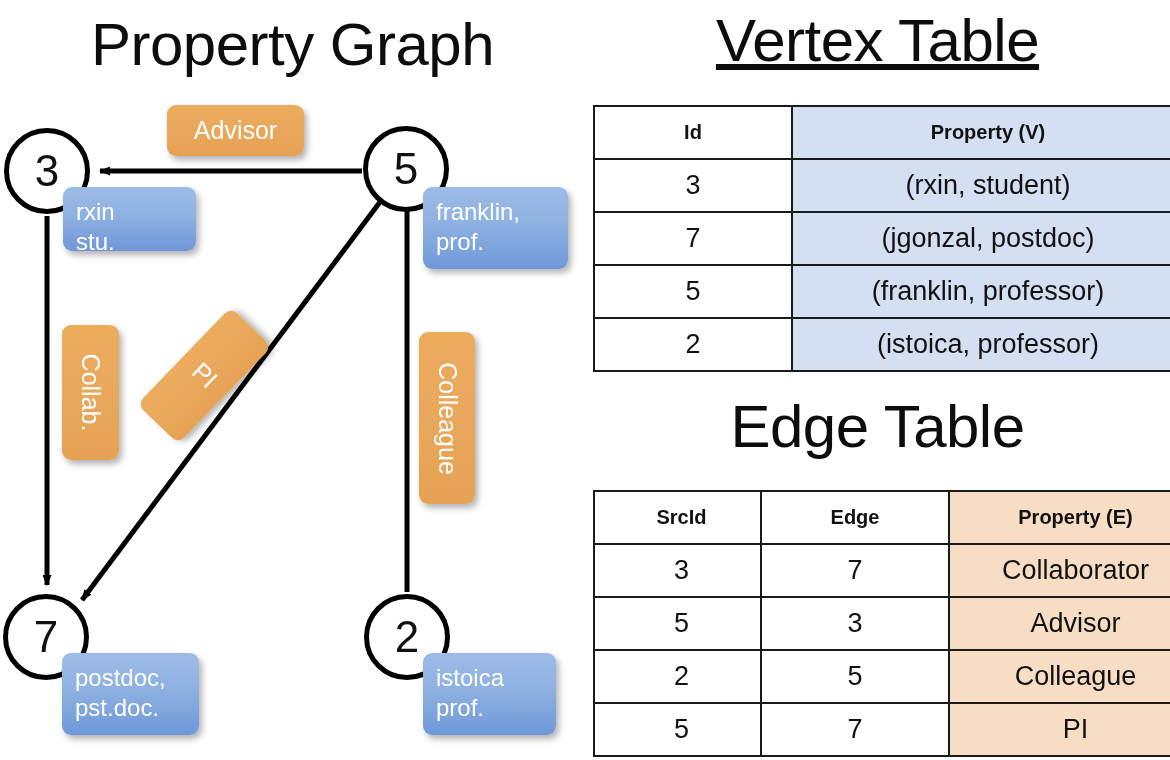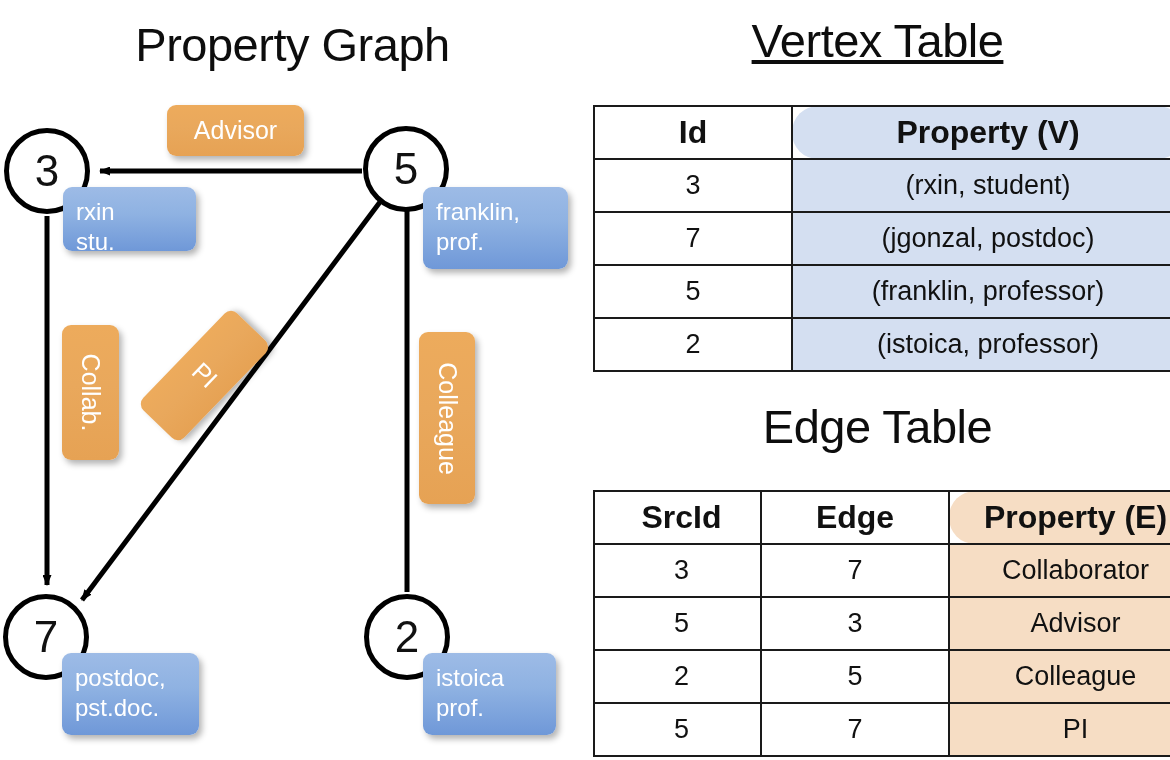--- a/index.html
+++ b/index.html
@@ -21,21 +21,21 @@
     left: 0; top: 0;
     width: 1170px;
     height: 760px;
   }
 
   
   .title {
     position: absolute;
     font-family: "Liberation Sans", sans-serif;
     font-weight: 300;
-    font-size: 47px;
+    font-size: 60px;
     line-height: 58px;
     letter-spacing: -0.5px;
     color: #0d0d0d;
     text-align: center;
     white-space: nowrap;
   }
   #title-property-graph { left: 0px;   top: 16px;  width: 585px; }
   #title-vertex-table   { left: 585px; top: 12px;  width: 585px; text-decoration: underline; }
   #title-edge-table     { left: 585px; top: 398px; width: 585px; }
 
@@ -124,22 +124,21 @@
     height: 51px;
     text-align: center;
     vertical-align: middle;
     font-weight: 300;
     font-size: 27px;
     color: #111;
     padding: 0 4px;
   }
   .data-table th {
     font-weight: 700;
-    font-size: 32px;
-    border-radius: 26px;
+    font-size: 20px;
   }
   #vertex-table { left: 593px; top: 105px; width: 570px; }
   #vertex-table .col-id   { width: 188px; }
   #vertex-table .col-prop { width: 382px; background: #d4dff1; }
 
   #edge-table { left: 593px; top: 490px; width: 570px; }
   #edge-table .col-src  { width: 149px; padding-left: 12px; }
   #edge-table .col-dst  { width: 178px; }
   #edge-table .col-prop { width: 243px; background: #f6ddc4; }
 </style>

